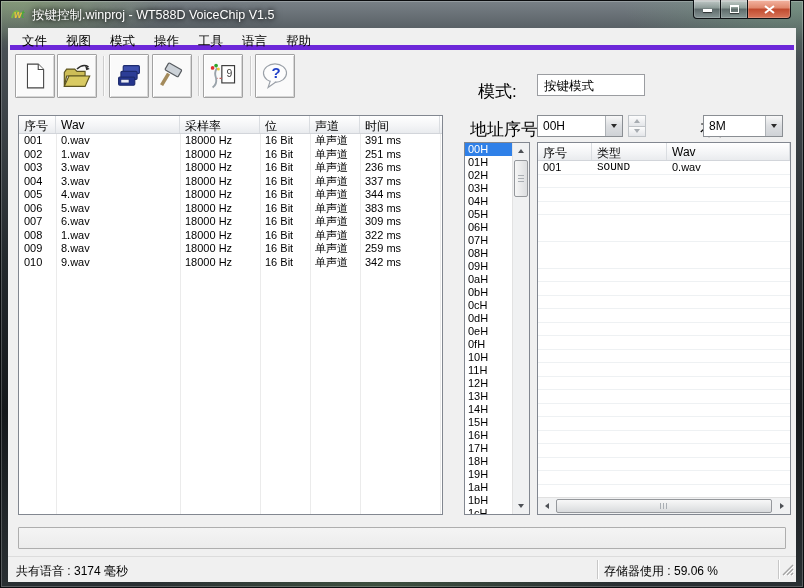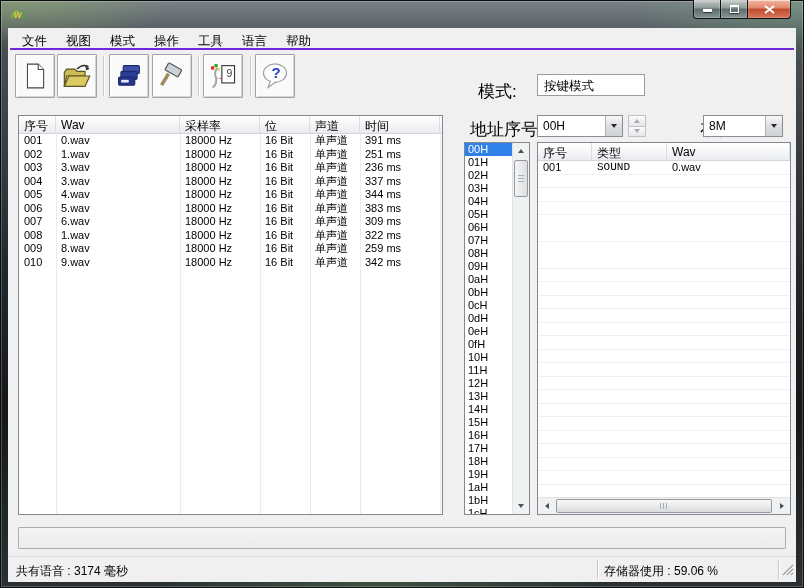--- a/index.html
+++ b/index.html
@@ -38,21 +38,21 @@
   }
   .glyph-min{ width:9px; height:3px; background:#fff; box-shadow:0 1px 1px rgba(0,0,0,.6); margin-top:2px;}
   .glyph-max{ width:9px; height:8px; border:1px solid #fff; border-top:2px solid #fff; box-shadow:0 1px 1px rgba(0,0,0,.5);}
 
   
   .client{
     position:absolute; left:8px; top:28px; width:788px; height:554px;
     background:#f0f0f0; font-size:12px; color:#000;
   }
 
-  .menubar{ position:absolute; left:2px; top:2px; right:2px; height:20px; border-bottom:2px solid #6d28d9; }
+  .menubar{ position:absolute; left:2px; top:2px; right:2px; height:20px; border-bottom:5px solid #6d28d9; }
   .menu-item{ display:inline-block; padding:3px 7px 0 7px; margin-left:5px; height:20px; font-size:12.5px; cursor:default; }
 
   .tbtn{
     position:absolute; top:26px; width:40px; height:44px;
     border:1px solid #a2a2a2; border-radius:1px; background:#fafafa;
     box-shadow:inset 1px 1px 0 #ffffff, inset -1px -1px 0 #d6d6d6;
     display:flex; align-items:center; justify-content:center;
   }
   .tsep{ position:absolute; top:28px; height:40px; width:2px; border-left:1px solid #cdcdcd; border-right:1px solid #fbfbfb; }
 
@@ -153,20 +153,21 @@
 <div class="window">
 
   <div class="titlebar">
     <span class="app-icon">
       <svg width="18" height="17" viewBox="0 0 18 17">
         <path d="M2 13 Q4 4 9 7" stroke="#7ab648" stroke-width="2" fill="none"></path>
         <text x="4" y="13" font-size="10" font-style="italic" font-weight="bold" fill="#e8c93a">w</text>
         <text x="11" y="13" font-size="10" font-style="italic" font-weight="bold" fill="#4aa83c">t</text>
       </svg>
     </span>
+    <span class="title">按键控制.winproj - WT588D VoiceChip V1.5</span>
     <div class="win-buttons">
       <div class="wb min">
           <span class="glyph-min"></span>
         </div>
       <div class="wb max">
           <span class="glyph-max"></span>
         </div>
       <div class="wb close">
         <svg width="11" height="9" viewBox="0 0 11 9">
           <path d="M1 1 L10 8 M10 1 L1 8" stroke="#fff" stroke-width="2"></path>

